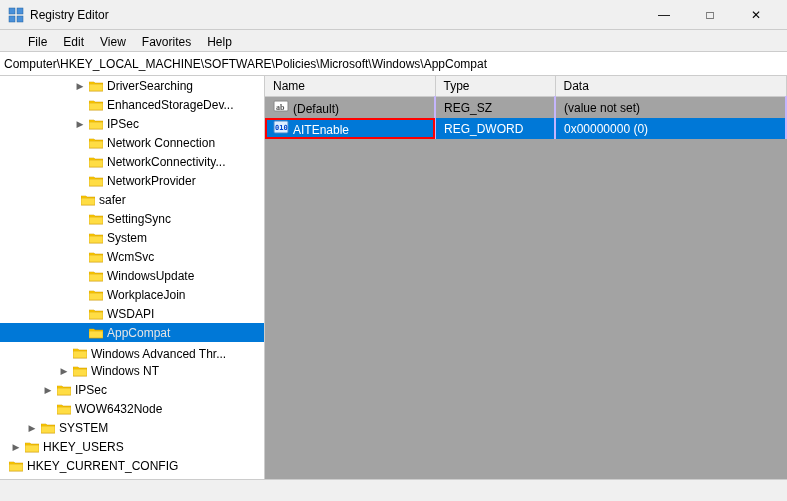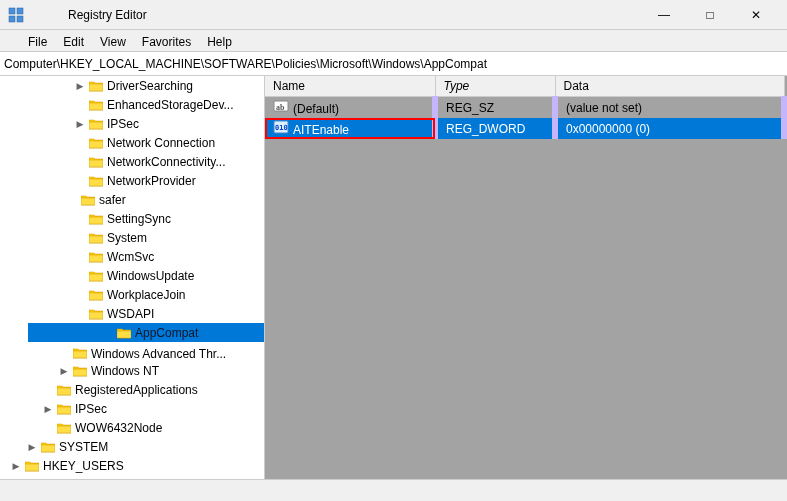--- a/index.html
+++ b/index.html
@@ -15,21 +15,20 @@
     }
 
     
     .title-bar {
       background: #f0f0f0;
       height: 30px;
       display: flex;
       align-items: center;
       padding: 0 8px;
       border-bottom: 1px solid #ccc;
-      gap: 38px;
     }
     .title-bar-icon {
       width: 16px;
       height: 16px;
       margin-right: 6px;
     }
     .title-bar-title {
       flex: 1;
       font-size: 12px;
       color: #000;
@@ -96,21 +95,21 @@
     }
 
     .tree-item {
       display: flex;
       align-items: center;
       height: 19px;
       cursor: pointer;
       white-space: nowrap;
       padding-right: 4px;
     }
-    .tree-item.selected { background: #0078d7; color: #0f172a; margin-left: 28px; }
+    .tree-item.selected { background: #0078d7; color: #e5e5e5; }
 
     .tree-arrow {
       width: 16px;
       min-width: 16px;
       text-align: center;
       font-size: 9px;
       color: #666;
     }
     .tree-item.selected .tree-arrow { color: #fff; }
 
@@ -143,21 +142,21 @@
       border-bottom: 1px solid #ccc;
       border-right: 1px solid #ccc;
       padding: 3px 8px;
       text-align: left;
       font-weight: normal;
       position: sticky;
       top: 0;
     }
     .data-table td {
       padding: 2px 8px;
-      border-right: 6px solid #c4b5fd;
+      border-right: 2px solid #c4b5fd;
       height: 19px;
       white-space: nowrap;
     }
     .data-table tr.selected td {
       background: #0078d7;
       color: #fff;
     }
 
     .reg-icon {
       display: inline-flex;
@@ -371,30 +370,20 @@
         <span class="tree-arrow">▶</span>
         <span class="folder-icon">
           <svg class="folder-svg" viewBox="0 0 14 12" xmlns="http://www.w3.org/2000/svg">
     <path d="M0,2 L0,11 L14,11 L14,3 L6,3 L5,2 Z" fill="#FFCC00" stroke="#CC9900" stroke-width="0.5"></path>
     <rect x="0" y="4" width="14" height="7" fill="#FFDD44" stroke="#CC9900" stroke-width="0.5" rx="0.5"></rect>
   </svg>
         </span>
         <span>Windows NT</span>
       </div>
       <div class="tree-item" style="padding-left: 40px;">
-        <span class="tree-arrow"></span>
-        <span class="folder-icon">
-          <svg class="folder-svg" viewBox="0 0 14 12" xmlns="http://www.w3.org/2000/svg">
-    <path d="M0,2 L0,11 L14,11 L14,3 L6,3 L5,2 Z" fill="#FFCC00" stroke="#CC9900" stroke-width="0.5"></path>
-    <rect x="0" y="4" width="14" height="7" fill="#FFDD44" stroke="#CC9900" stroke-width="0.5" rx="0.5"></rect>
-  </svg>
-        </span>
-        <span>RegisteredApplications</span>
-      </div>
-      <div class="tree-item" style="padding-left: 40px;">
         <span class="tree-arrow">▶</span>
         <span class="folder-icon">
           <svg class="folder-svg" viewBox="0 0 14 12" xmlns="http://www.w3.org/2000/svg">
     <path d="M0,2 L0,11 L14,11 L14,3 L6,3 L5,2 Z" fill="#FFCC00" stroke="#CC9900" stroke-width="0.5"></path>
     <rect x="0" y="4" width="14" height="7" fill="#FFDD44" stroke="#CC9900" stroke-width="0.5" rx="0.5"></rect>
   </svg>
         </span>
         <span>IPSec</span>
       </div>
       <div class="tree-item" style="padding-left: 40px;">
@@ -436,21 +425,21 @@
         </span>
         <span>HKEY_CURRENT_CONFIG</span>
       </div>
     </div>
 
   <div class="data-panel">
     <table class="data-table">
       <thead>
         <tr>
           <th style="width:170px;">Name</th>
-          <th style="width:120px;font-style:italic;">Type</th>
+          <th style="width:120px;">Type</th>
           <th>Data</th>
         </tr>
       </thead>
       <tbody id="data-tbody">
 
       <tr>
             <td><span class="reg-icon">
                 <svg width="16" height="14" viewBox="0 0 16 14">
       <rect x="1" y="2" width="14" height="10" rx="1" fill="#ffffff" stroke="#888" stroke-width="1"></rect>
       <text x="3" y="11" font-size="8" fill="#555" font-family="serif" font-weight="bold">ab</text>

